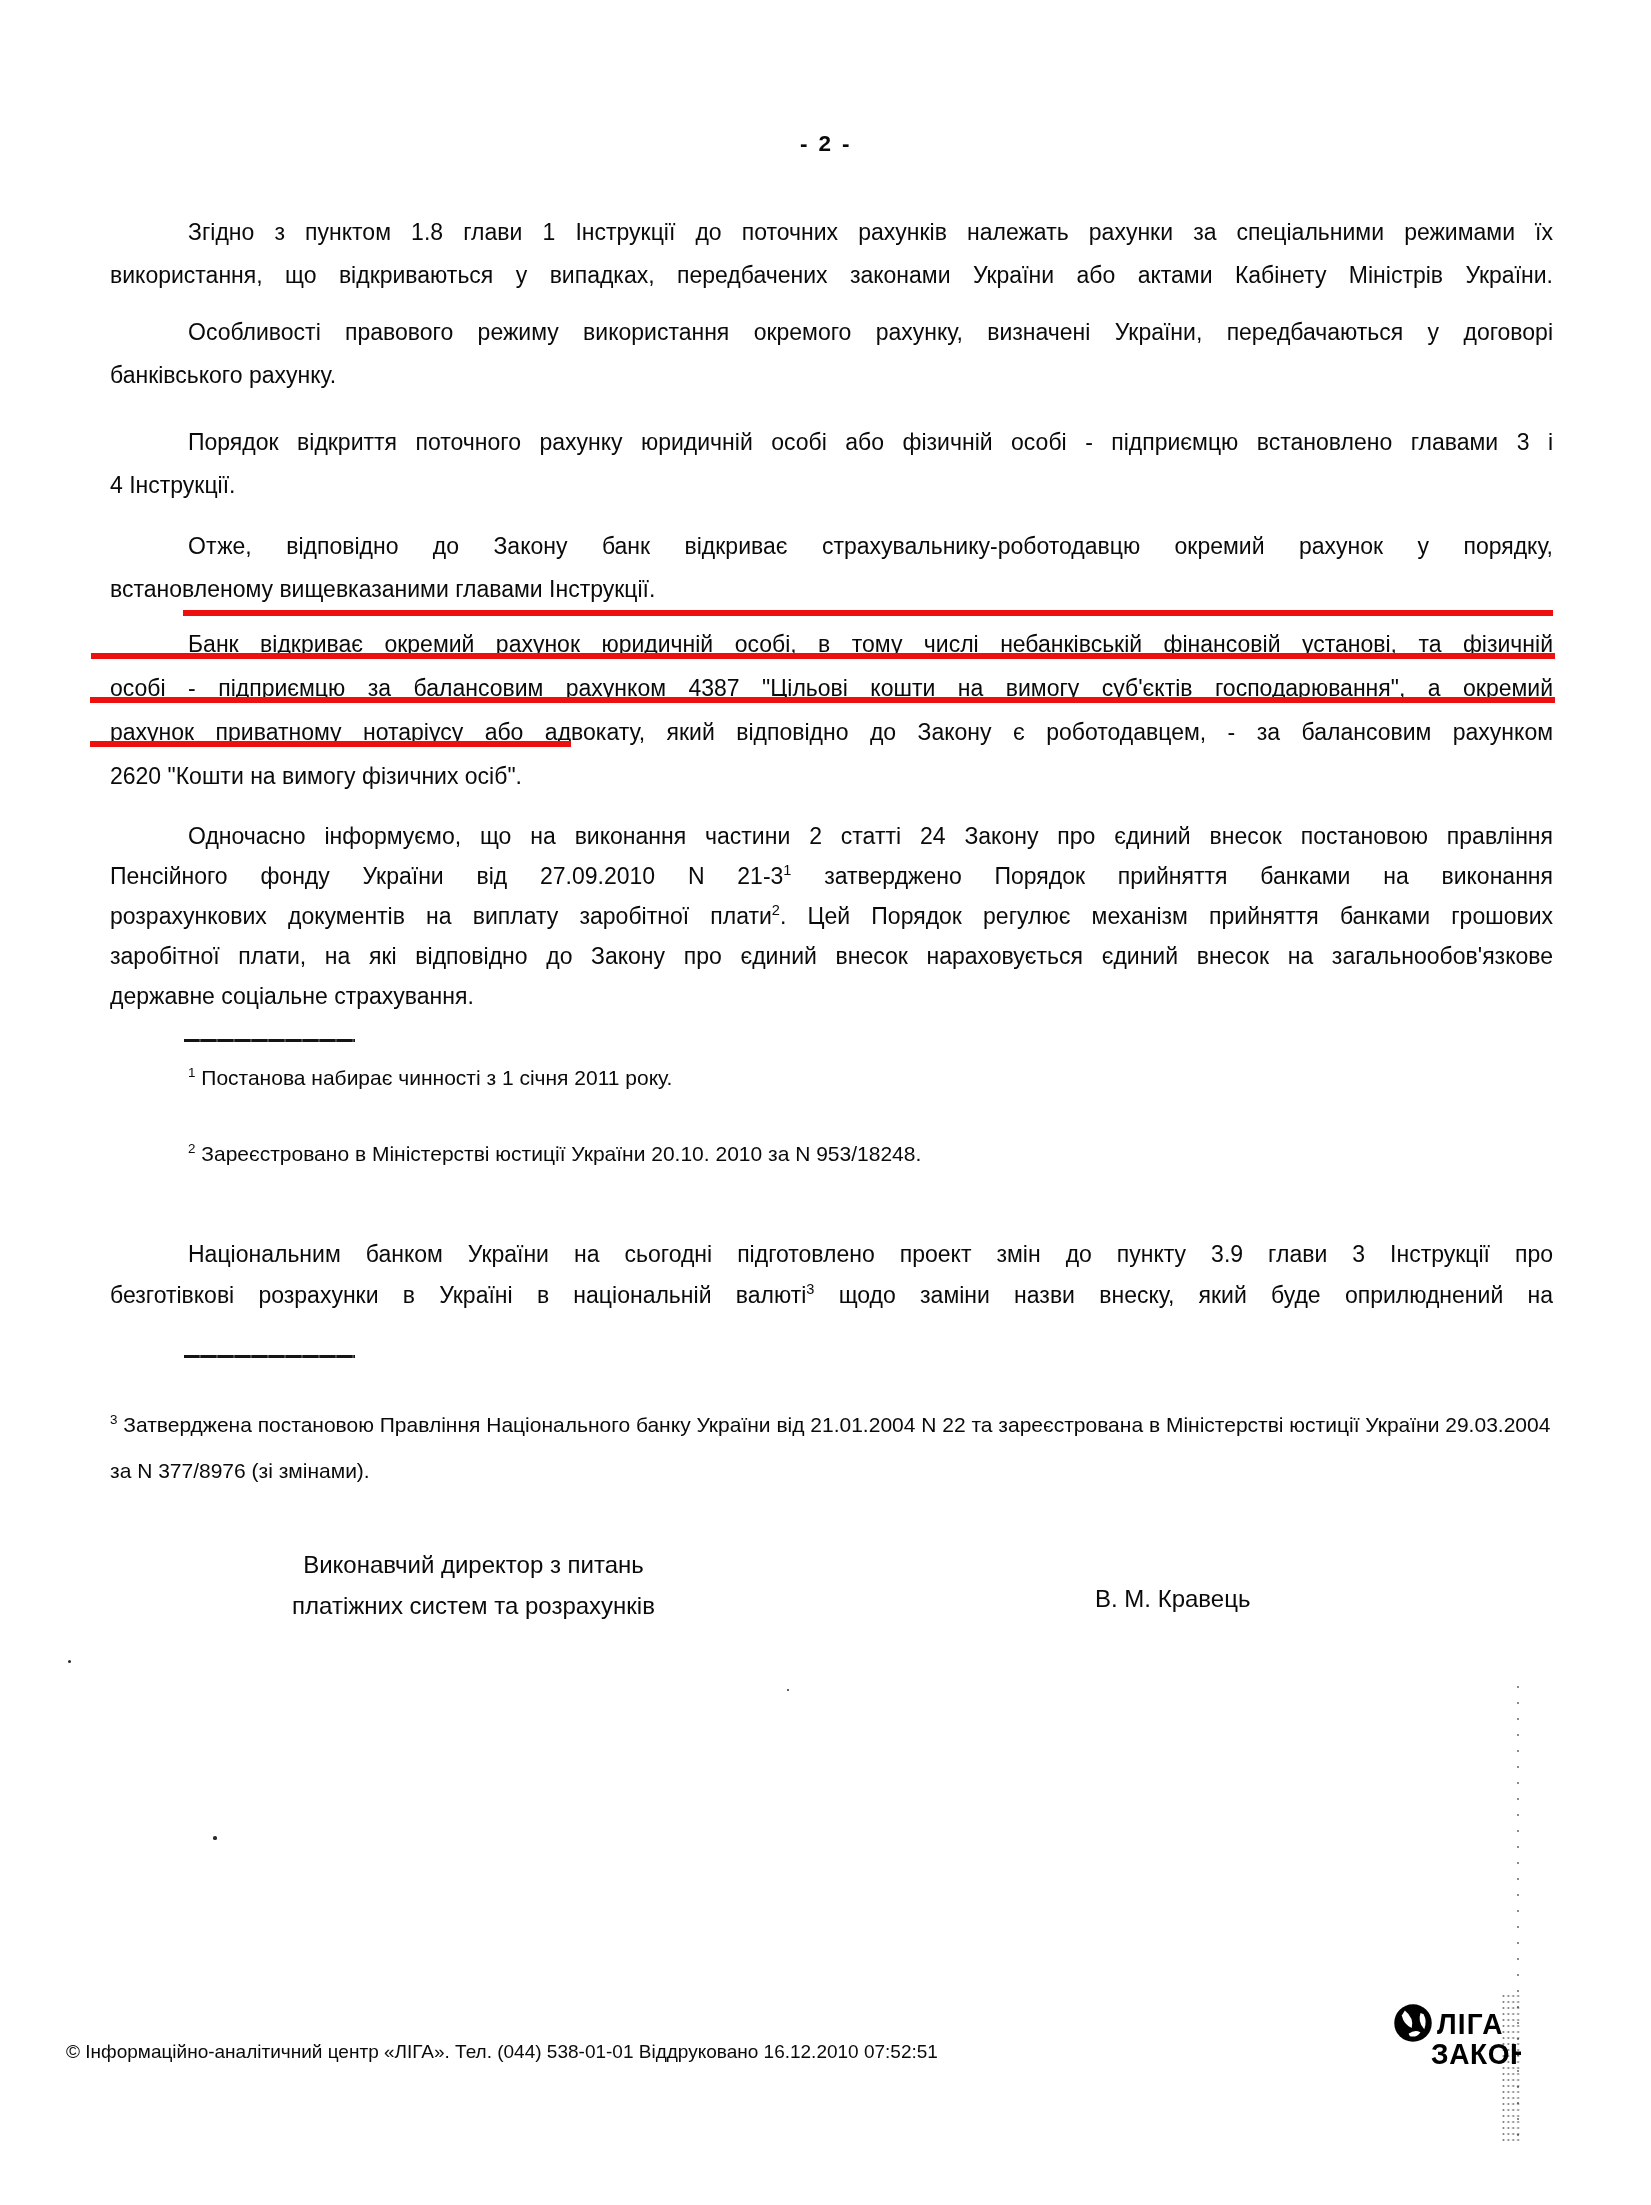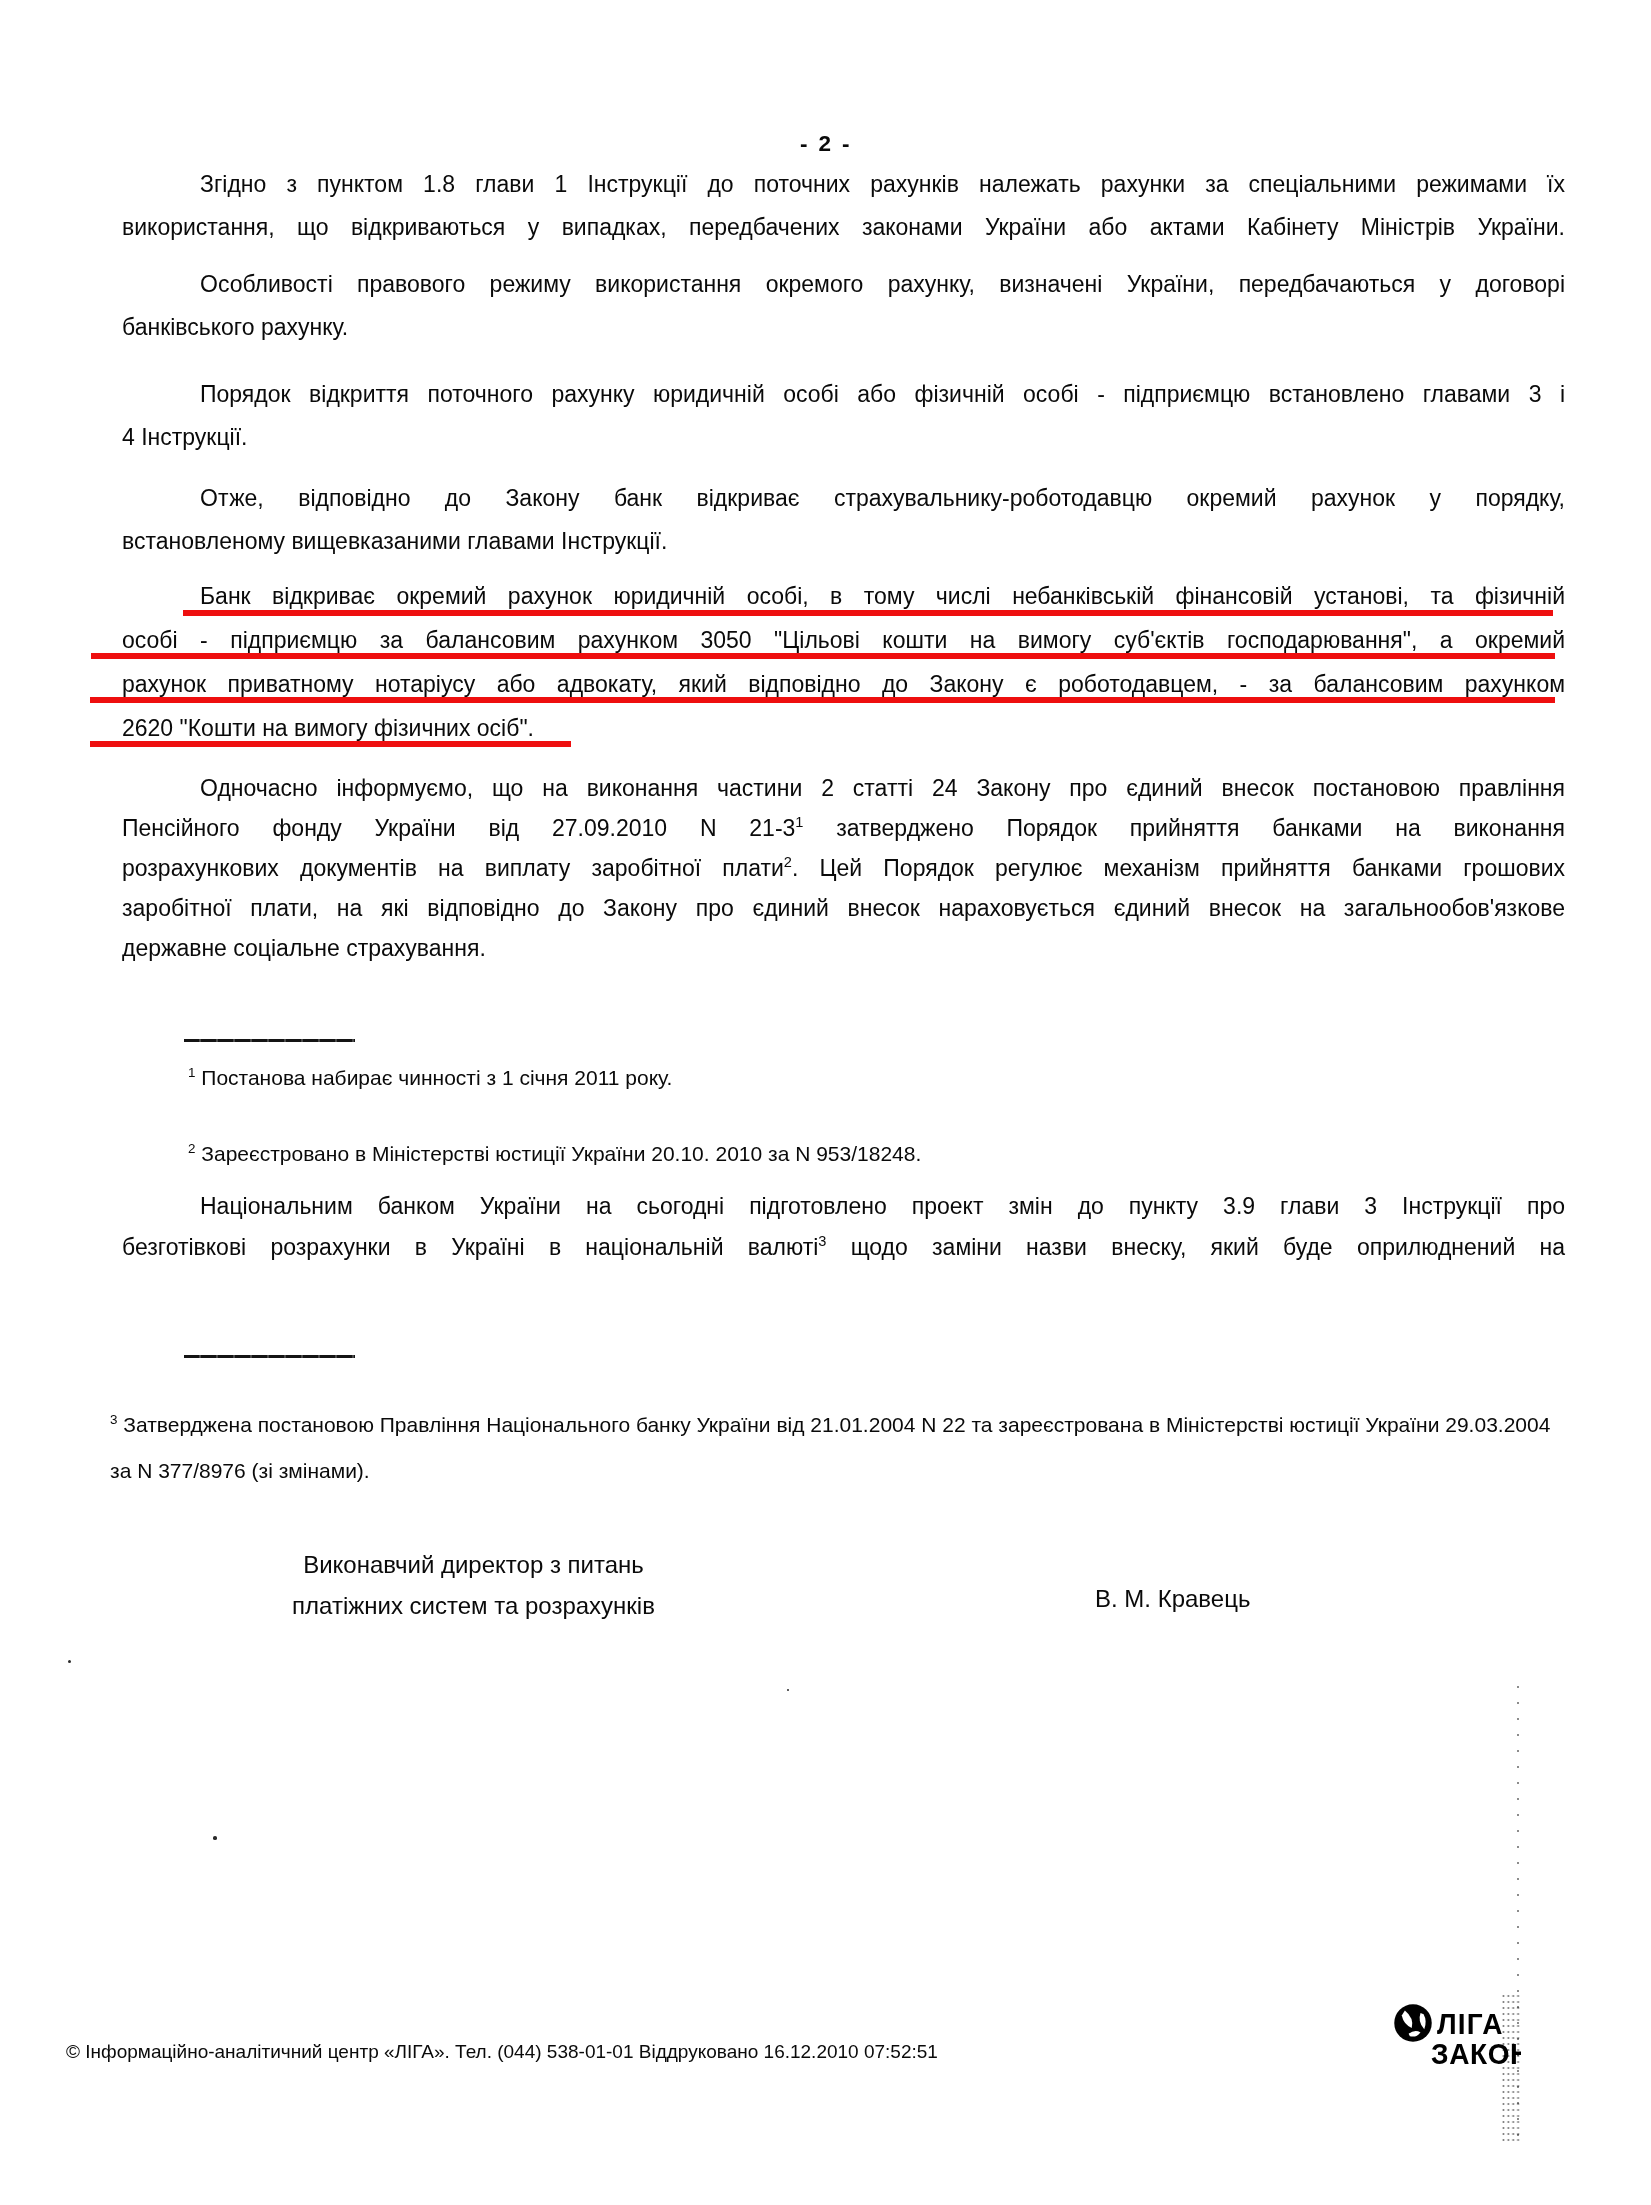--- a/index.html
+++ b/index.html
@@ -8,21 +8,21 @@
     width:1652px;height:2205px;
     background:#fff;
     overflow:hidden;
     font-family:"Liberation Sans", sans-serif;
     color:var(--ink,#0a0a0a);
   }
   .pagenum{
     position:absolute;top:131px;left:0;width:100%;
     text-align:center;font-size:22.5px;font-weight:bold;letter-spacing:2.4px;
   }
-  .para{position:absolute;left:122px;width:1443px;font-size:23px;line-height:43px;}
+  .para{position:absolute;left:110px;width:1443px;font-size:23px;line-height:43px;margin-top:48px;}
   .para .ln{display:block;}
   .ln.full{text-align:justify;text-align-last:justify;}
   .ln.ind{text-indent:78px;}
   sup.fnmark{font-size:14.6px;vertical-align:super;line-height:0;}
   .fn{position:absolute;left:110px;width:1443px;font-size:21px;line-height:38px;}
   .fn sup.fnmark{font-size:13.4px;}
   .fnsep{
     position:absolute;left:184px;width:171px;height:3px;
     background:repeating-linear-gradient(90deg,#141414 0 14.6px,#4a4a4a 14.6px 17px);
   }
@@ -95,21 +95,21 @@
     <span class="ln">4 Інструкції.</span>
   </div>
 
   <div class="para" style="top:477px">
     <span class="ln full ind">Отже, відповідно до Закону банк відкриває страхувальнику-роботодавцю окремий рахунок у порядку,</span>
     <span class="ln">встановленому вищевказаними главами Інструкції.</span>
   </div>
 
   <div class="para p5" style="top:574px">
     <span class="ln full ind">Банк відкриває окремий рахунок юридичній особі, в тому числі небанківській фінансовій установі, та фізичній</span>
-    <span class="ln full">особі - підприємцю за балансовим рахунком 3050 "Цільові кошти на вимогу суб'єктів господарювання", а окремий</span>
+    <span class="ln full">особі - підприємцю за балансовим рахунком 4387 "Цільові кошти на вимогу суб'єктів господарювання", а окремий</span>
     <span class="ln full">рахунок приватному нотаріусу або адвокату, який відповідно до Закону є роботодавцем, - за балансовим рахунком</span>
     <span class="ln">2620 "Кошти на вимогу фізичних осіб".</span>
   </div>
 
   <div class="redline" style="top:610px;left:183px;width:1370px"></div>
   <div class="redline" style="top:653px;left:91px;width:1464px"></div>
   <div class="redline" style="top:697px;left:90px;width:1465px"></div>
   <div class="redline" style="top:741px;left:90px;width:481px"></div>
 
   <div class="para p6" style="top:768px">

